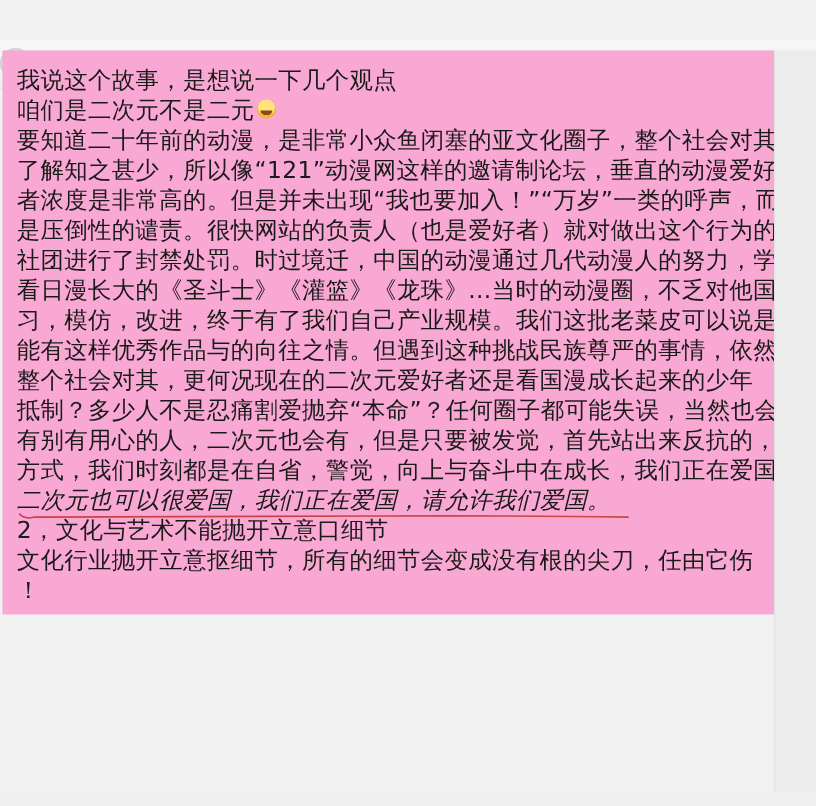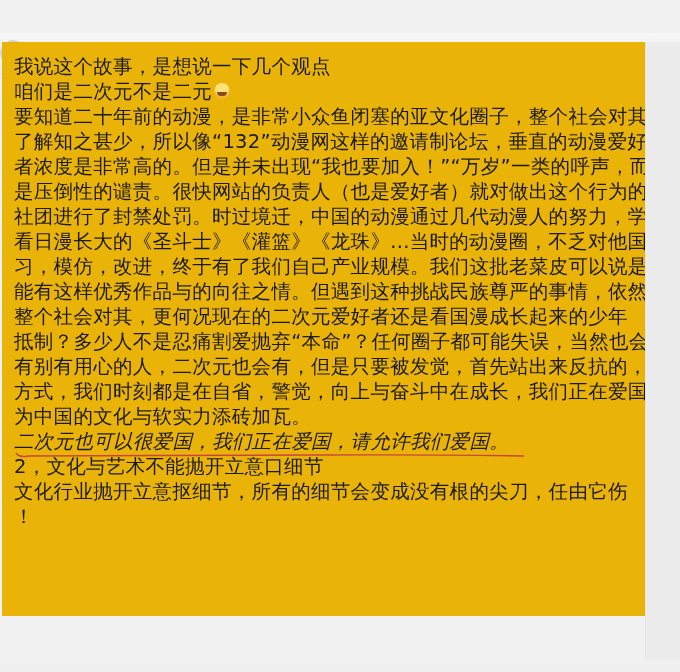--- a/index.html
+++ b/index.html
@@ -39,22 +39,22 @@
       border: 1px solid #fff;
     }
     .username {
       font-size: 16px;
       color: #333;
       letter-spacing: 0.5px;
     }
     .panel {
       position: absolute;
       left: 2px; top: 42px;
-      width: 643px; height: 574px;
-      background: #eab308;
+      width: 643px; height: 470px;
+      background: #f9a8d4;
       overflow: hidden;
     }
     .scroll-track {
       position: absolute;
       left: 645px; top: 42px;
       width: 35px; height: 618px;
       background: #ececec;
       border-left: 1px solid #e4e4e4;
     }
     .bottom-strip {
@@ -111,32 +111,31 @@
     <span class="avatar-badge"></span>
   </div>
   <span class="username">御座的黄山</span>
 </div>
 
 <div class="panel">
   <div class="content">
     <div class="line">我说这个故事，是想说一下几个观点</div>
     <div class="line"><span>咱们是二次元不是二元</span><span class="emoji"></span></div>
     <div class="line">要知道二十年前的动漫，是非常小众鱼闭塞的亚文化圈子，整个社会对其</div>
-    <div class="line">了解知之甚少，所以像“132”动漫网这样的邀请制论坛，垂直的动漫爱好</div>
+    <div class="line">了解知之甚少，所以像“121”动漫网这样的邀请制论坛，垂直的动漫爱好</div>
     <div class="line">者浓度是非常高的。但是并未出现“我也要加入！”“万岁”一类的呼声，而</div>
     <div class="line">是压倒性的谴责。很快网站的负责人（也是爱好者）就对做出这个行为的</div>
     <div class="line">社团进行了封禁处罚。时过境迁，中国的动漫通过几代动漫人的努力，学</div>
     <div class="line">看日漫长大的《圣斗士》《灌篮》《龙珠》...当时的动漫圈，不乏对他国</div>
     <div class="line">习，模仿，改进，终于有了我们自己产业规模。我们这批老菜皮可以说是</div>
     <div class="line">能有这样优秀作品与的向往之情。但遇到这种挑战民族尊严的事情，依然</div>
     <div class="line">整个社会对其，更何况现在的二次元爱好者还是看国漫成长起来的少年</div>
     <div class="line">抵制？多少人不是忍痛割爱抛弃“本命”？任何圈子都可能失误，当然也会</div>
     <div class="line">有别有用心的人，二次元也会有，但是只要被发觉，首先站出来反抗的，</div>
     <div class="line">方式，我们时刻都是在自省，警觉，向上与奋斗中在成长，我们正在爱国</div>
-    <div class="line">为中国的文化与软实力添砖加瓦。</div>
     <div class="line underlined">
       <span>二次元也可以很爱国，我们正在爱国，请允许我们爱国。</span>
       <svg class="red-underline" viewBox="0 0 512 8" preserveAspectRatio="none">
         <path d="M2 2 Q 6 7 14 5 L 140 4.5 L 300 4 Q 420 3.5 510 5" stroke="#c8463f" stroke-width="1.4" fill="none"></path>
       </svg>
     </div>
     <div class="line">2，文化与艺术不能抛开立意口细节</div>
     <div class="line">文化行业抛开立意抠细节，所有的细节会变成没有根的尖刀，任由它伤</div>
     <div class="line">！</div>
   </div>

